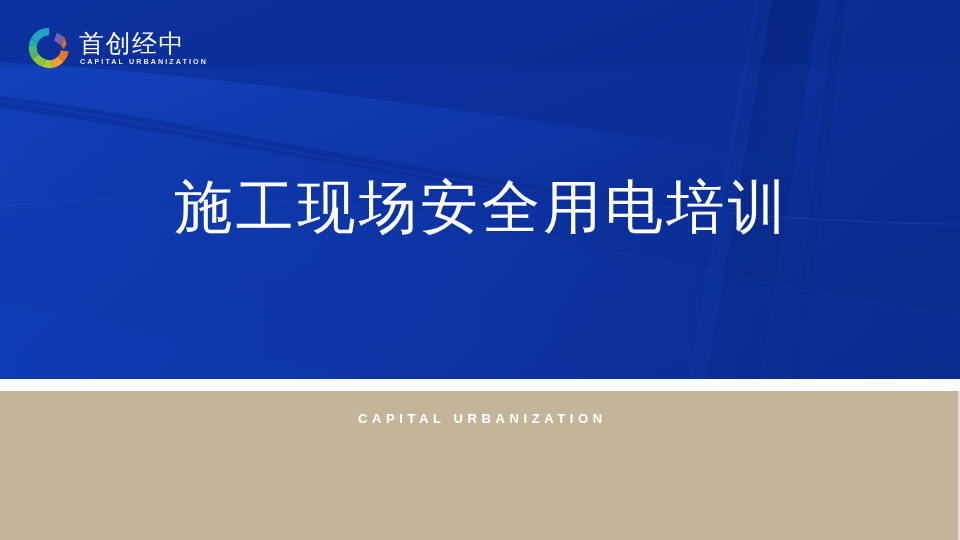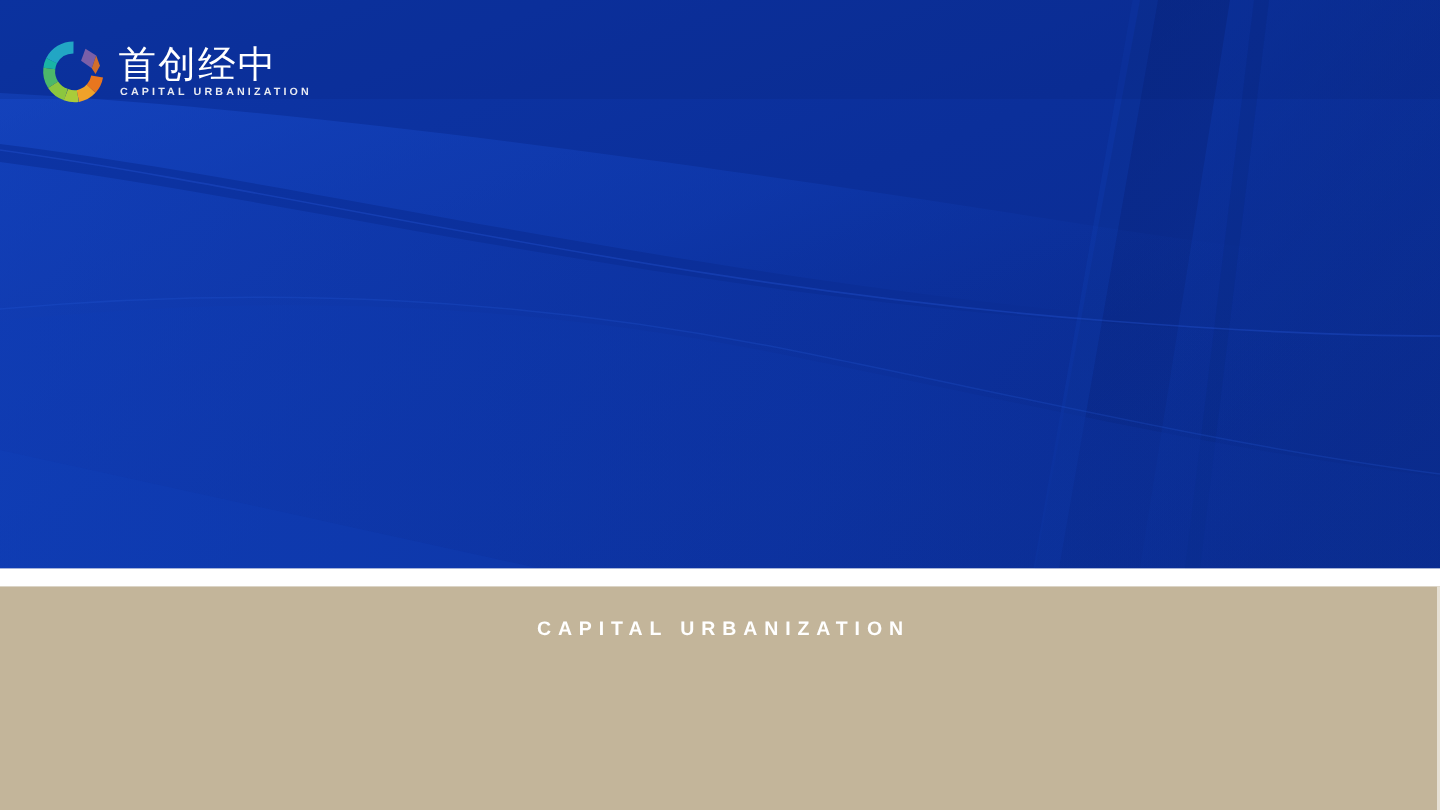--- a/index.html
+++ b/index.html
@@ -9,21 +9,21 @@
     height: 540px;
     overflow: hidden;
     background: #ffffff;
     font-family: "Liberation Sans", "DejaVu Sans", sans-serif;
   }
 
   #slide {
     position: relative;
     width: 960px;
     height: 540px;
-    background: #e5e5e5;
+    background: #bef264;
     overflow: hidden;
   }
 
   
   .hero {
     position: absolute;
     left: 0;
     top: 0;
     width: 960px;
     height: 379px;
@@ -247,20 +247,23 @@
         <path d="M69 13 L 86 24 L 79 44 L 62 32 Z" fill="#7a5fa8"></path>
         <path d="M79 44 L 86 24 L 92 40 L 85 53 Z" fill="#e8761e" opacity="0.9"></path>
       </svg>
 
       <div class="logo-wordmark">
         <div class="logo-cn">首创经中</div>
         <div class="logo-en">CAPITAL URBANIZATION</div>
       </div>
     </div>
 
+    <div class="title-block">
+      <div class="slide-title">施工现场安全用电培训</div>
+    </div>
 
   </div>
 
   <div class="divider-gap"></div>
 
   <div class="footer-band">
     <div class="footer-text">CAPITAL URBANIZATION</div>
   </div>
 
 </div>

